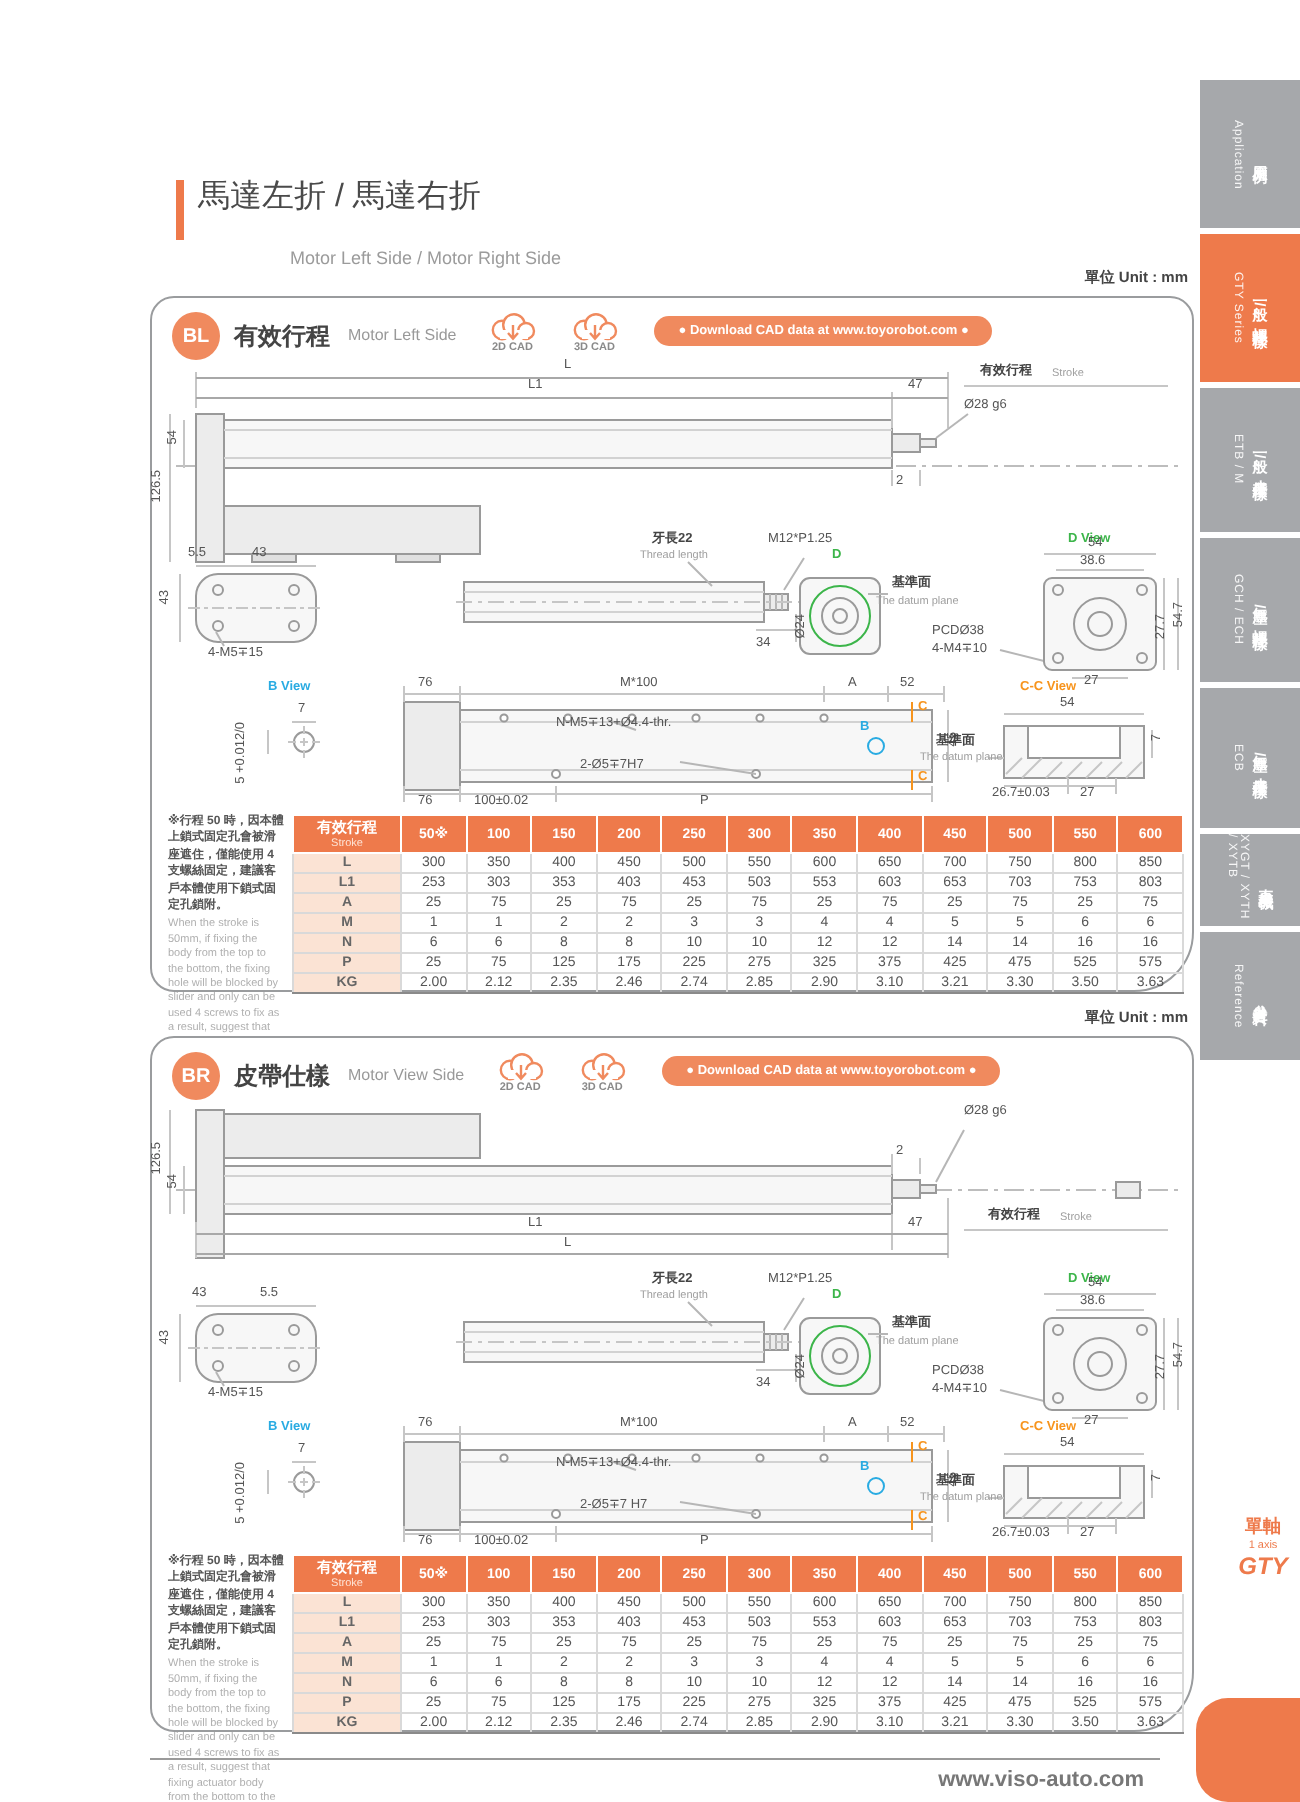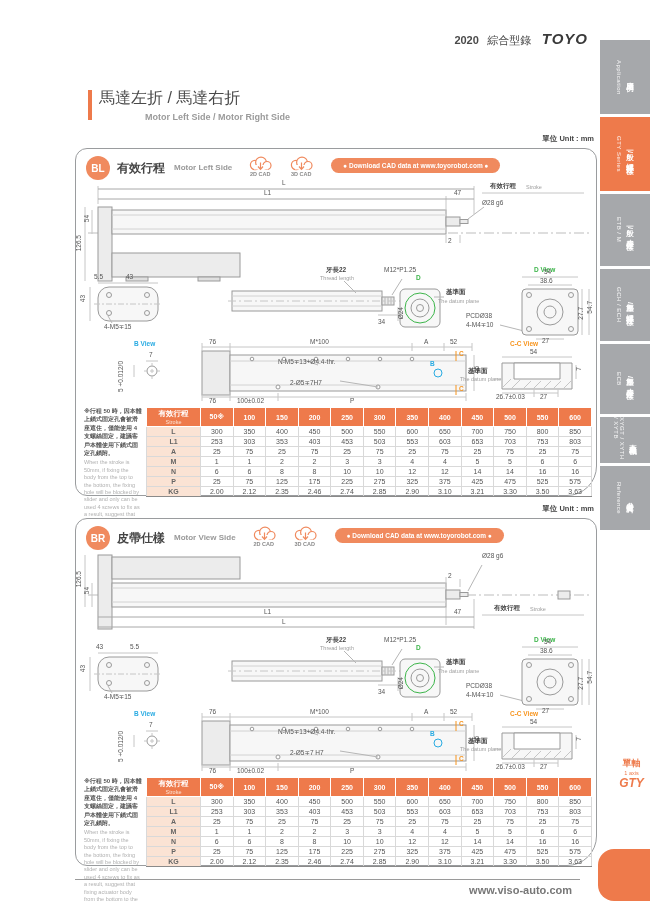--- a/index.html
+++ b/index.html
@@ -9,37 +9,37 @@
   
   .cat-header { position:absolute; top:30px; right:62px; text-align:right; color:#4a4a4a; }
   .cat-header .yr { font-weight:bold; font-size:11px; }
   .cat-header .cat { font-size:11px; margin-left:4px; }
   .cat-header .brand { font-size:15px; font-weight:900; font-style:italic; letter-spacing:1px; margin-left:6px; color:#3a3a3a; }
   .phone { position:absolute; top:58px; right:62px; font-size:14px; color:#555; }
 
   
   .title-bar { position:absolute; left:88px; top:90px; width:4px; height:30px; background:#ee7a4b; }
   .pg-title-zh { position:absolute; left:99px; top:88px; font-size:16px; font-weight:normal; color:#4a4a4a; }
-  .pg-title-en { position:absolute; left:99px; top:112px; font-size:9px; font-weight:bold; color:#9b9b9b;padding-left:46px; }
+  .pg-title-en { position:absolute; left:99px; top:124px; font-size:9px; font-weight:normal; color:#9b9b9b;padding-left:46px; }
 
   
   .side-tabs { position:absolute; right:0; top:40px; width:50px; display:flex; flex-direction:column; gap:3px; }
   .side-tab { background:#a6a8ab; color:#fff; display:flex; flex-direction:row; align-items:center; justify-content:center; gap:3px; overflow:hidden; }
   .side-tab.active { background:#ee7a4b; }
   .side-tab span { writing-mode:vertical-rl; }
   .side-tab .en { font-size:6px; letter-spacing:0.5px; opacity:0.9; }
   .side-tab .zh { font-size:7.5px; font-weight:bold; letter-spacing:1px; }
 
   
   .panel { position:absolute; left:75px; width:522px; height:348px; border:1.5px solid #9a9c9e; border-radius:12px 12px 30px 12px; background:#fff; }
   .unit-label { position:absolute; right:56px; font-size:7.5px; font-weight:bold; color:#444; }
   .panel-head { position:absolute; top:7px; left:10px; display:flex; align-items:flex-start; gap:7px; }
   .badge { width:24px; height:24px; border-radius:50%; background:#f08a5e; color:#fff; font-weight:bold; font-size:10px; display:flex; align-items:center; justify-content:center; flex:0 0 auto; }
   .pt-zh { font-size:12px; font-weight:bold; color:#444; line-height:24px; }
-  .pt-en { font-size:8px; font-weight:bold; color:#999; line-height:24px; margin-left:2px; }
+  .pt-en { font-size:8px; font-weight:normal; color:#999; line-height:24px; margin-left:2px; }
   .cad-icon { display:flex; flex-direction:column; align-items:center; margin-left:8px; cursor:pointer; }
   .cad-icon .lab { font-size:5.5px; color:#8a8a8a; font-weight:bold; margin-top:-1px; }
   .dl-pill { background:#f08a5e; color:#fff; border-radius:10px; font-size:6.5px; font-weight:bold; padding:4px 12px; margin-left:10px; margin-top:2px; white-space:nowrap; }
 
   .drawing { position:absolute; left:6px; top:34px; width:512px; height:222px; }
   .drawing svg { position:absolute; left:0; top:0; }
   .overlay { position:absolute; left:0; top:0; width:100%; height:100%; }
   .dim { position:absolute; font-size:6.5px; color:#555; line-height:1; white-space:nowrap; }
   .dim.v { writing-mode:vertical-rl; transform:rotate(180deg); }
   .dim.en { font-size:5.5px; color:#a0a0a0; }
@@ -75,25 +75,20 @@
   
   .footer-line { position:absolute; left:75px; right:70px; top:879px; height:1px; background:#9a9a9a; }
   .website { position:absolute; right:78px; top:884px; font-size:11px; font-weight:bold; color:#777; }
   .corner { position:absolute; right:0; bottom:0; width:52px; height:52px; background:#ee7a4b; border-radius:16px 0 0 16px; }
 </style>
 </head>
 <body>
 
 <div id="page">
 
-  <div class="cat-header">
-    <span class="yr">2020</span>
-    <span class="cat">綜合型錄</span>
-    <span class="brand">TOYO</span>
-  </div>
 
   <div class="title-bar"></div>
   <div class="pg-title-zh">馬達左折 / 馬達右折</div>
   <div class="pg-title-en">Motor Left Side / Motor Right Side</div>
 
   <div class="side-tabs">
       <div class="side-tab" style="height: 74px;">
         <span class="en">Application</span>
         <span class="zh">應用例</span>
       </div>

